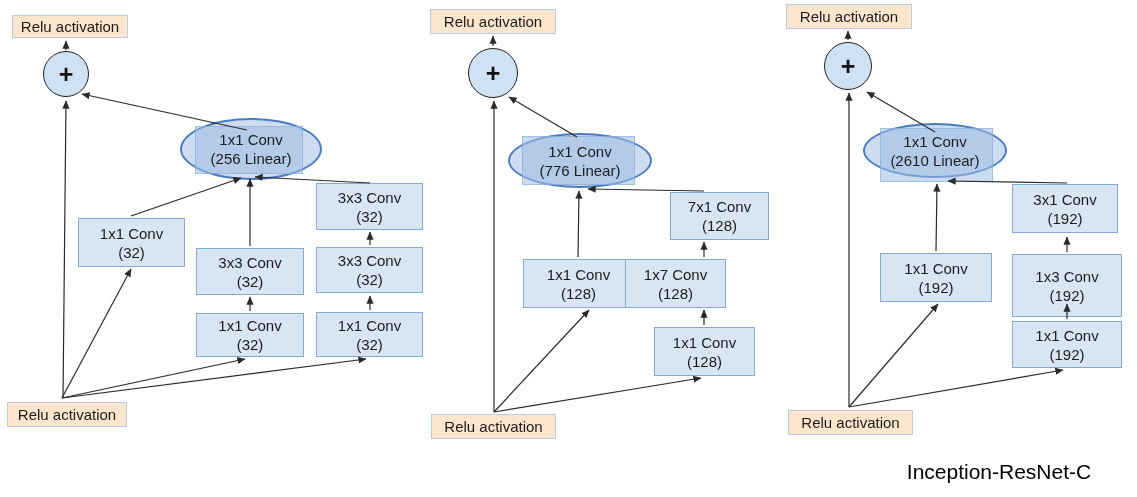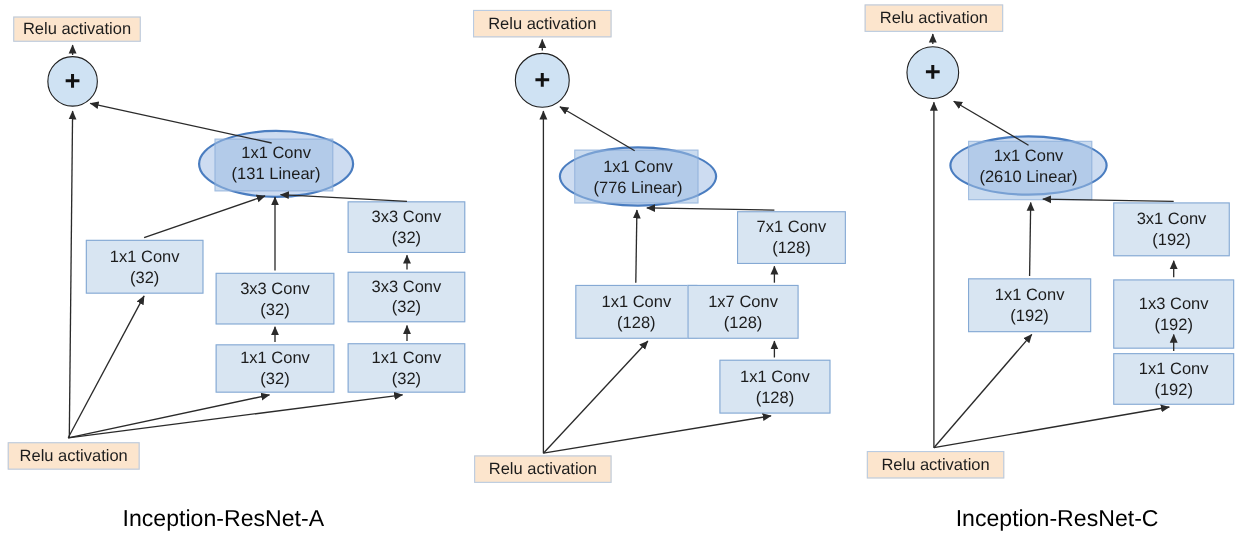--- a/index.html
+++ b/index.html
@@ -51,21 +51,21 @@
     <span>Relu activation</span>
   </div>
   <div class="plus-circle abs" style="left:43px;top:51px;width:46px;height:46px">
     <span>+</span>
   </div>
 
   <div class="fusion-ellipse abs" style="left:180px;top:118px;width:142px;height:62px"></div>
   <div class="fusion-rect abs" style="left:195px;top:126px;width:108px;height:48px"></div>
   <div class="fusion-label abs" style="left:180px;top:118px;width:142px;height:62px">
     <div>1x1 Conv</div>
-    <div>(131 Linear)</div>
+    <div>(256 Linear)</div>
   </div>
 
   <div class="node conv" style="left:78px;top:218px;width:107px;height:49px">
     <div>1x1 Conv</div>
     <div>(32)</div>
   </div>
   <div class="node conv" style="left:196px;top:248px;width:108px;height:47px">
     <div>3x3 Conv</div>
     <div>(32)</div>
   </div>
@@ -82,21 +82,20 @@
     <div>(32)</div>
   </div>
   <div class="node conv" style="left:316px;top:312px;width:107px;height:45px">
     <div>1x1 Conv</div>
     <div>(32)</div>
   </div>
 
   <div class="node relu" style="left:7px;top:402px;width:120px;height:25px">
     <span>Relu activation</span>
   </div>
-  <div class="abs diagram-title" style="left:203px;top:460px">Inception-ResNet-A</div>
 
   <div class="node relu" style="left:430px;top:9px;width:126px;height:25px">
     <span>Relu activation</span>
   </div>
   <div class="plus-circle abs" style="left:468px;top:48px;width:50px;height:50px">
     <span>+</span>
   </div>
 
   <div class="fusion-ellipse abs" style="left:508px;top:133px;width:144px;height:55px"></div>
   <div class="fusion-rect abs" style="left:522px;top:136px;width:113px;height:49px"></div>
@@ -153,21 +152,21 @@
     <div>(192)</div>
   </div>
   <div class="node conv" style="left:1012px;top:321px;width:110px;height:47px">
     <div>1x1 Conv</div>
     <div>(192)</div>
   </div>
 
   <div class="node relu" style="left:788px;top:410px;width:125px;height:25px">
     <span>Relu activation</span>
   </div>
-  <div class="abs diagram-title" style="left:961px;top:460px">Inception-ResNet-C</div>
+  <div class="abs diagram-title" style="left:999px;top:460px">Inception-ResNet-C</div>
 
   <svg id="wires" width="1137" height="497" viewBox="0 0 1137 497">
     <defs>
       <marker id="ah" viewBox="0 0 10 10" refX="8.5" refY="5" markerWidth="9" markerHeight="9" orient="auto" markerUnits="userSpaceOnUse">
         <path d="M0,1 L9,5 L0,9 z" fill="#2a2a2a"></path>
       </marker>
     </defs>
 
     <g>
       <line x1="63" y1="398" x2="66" y2="101" marker-end="url(#ah)"></line>

